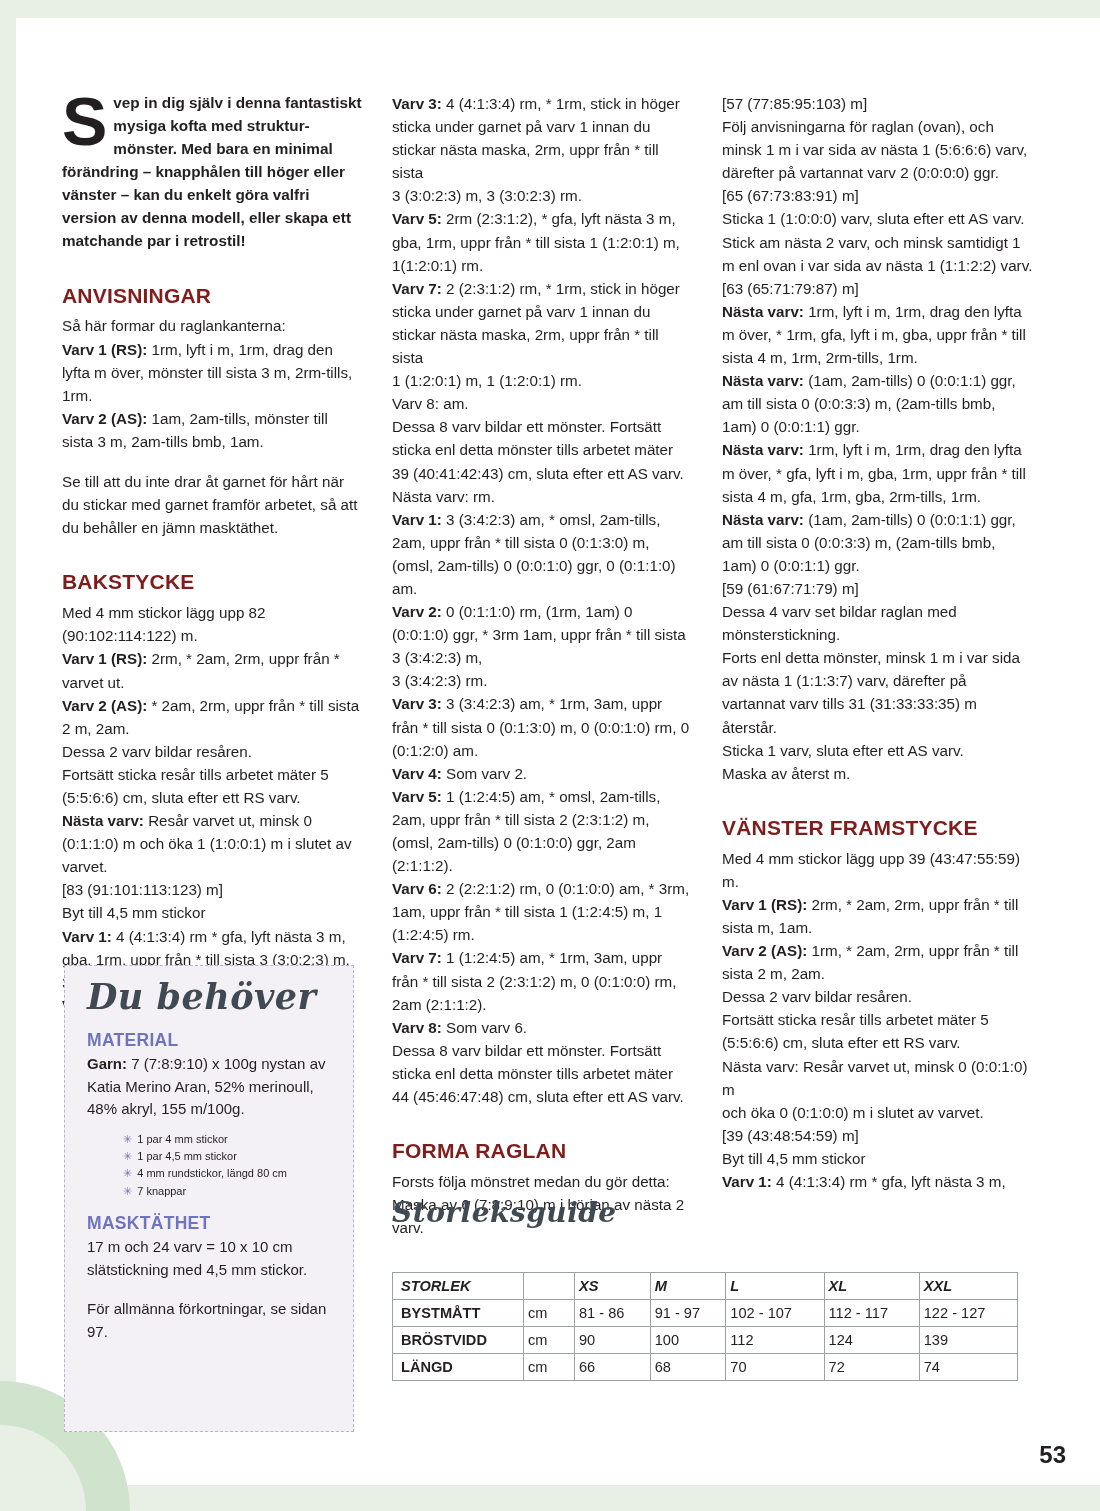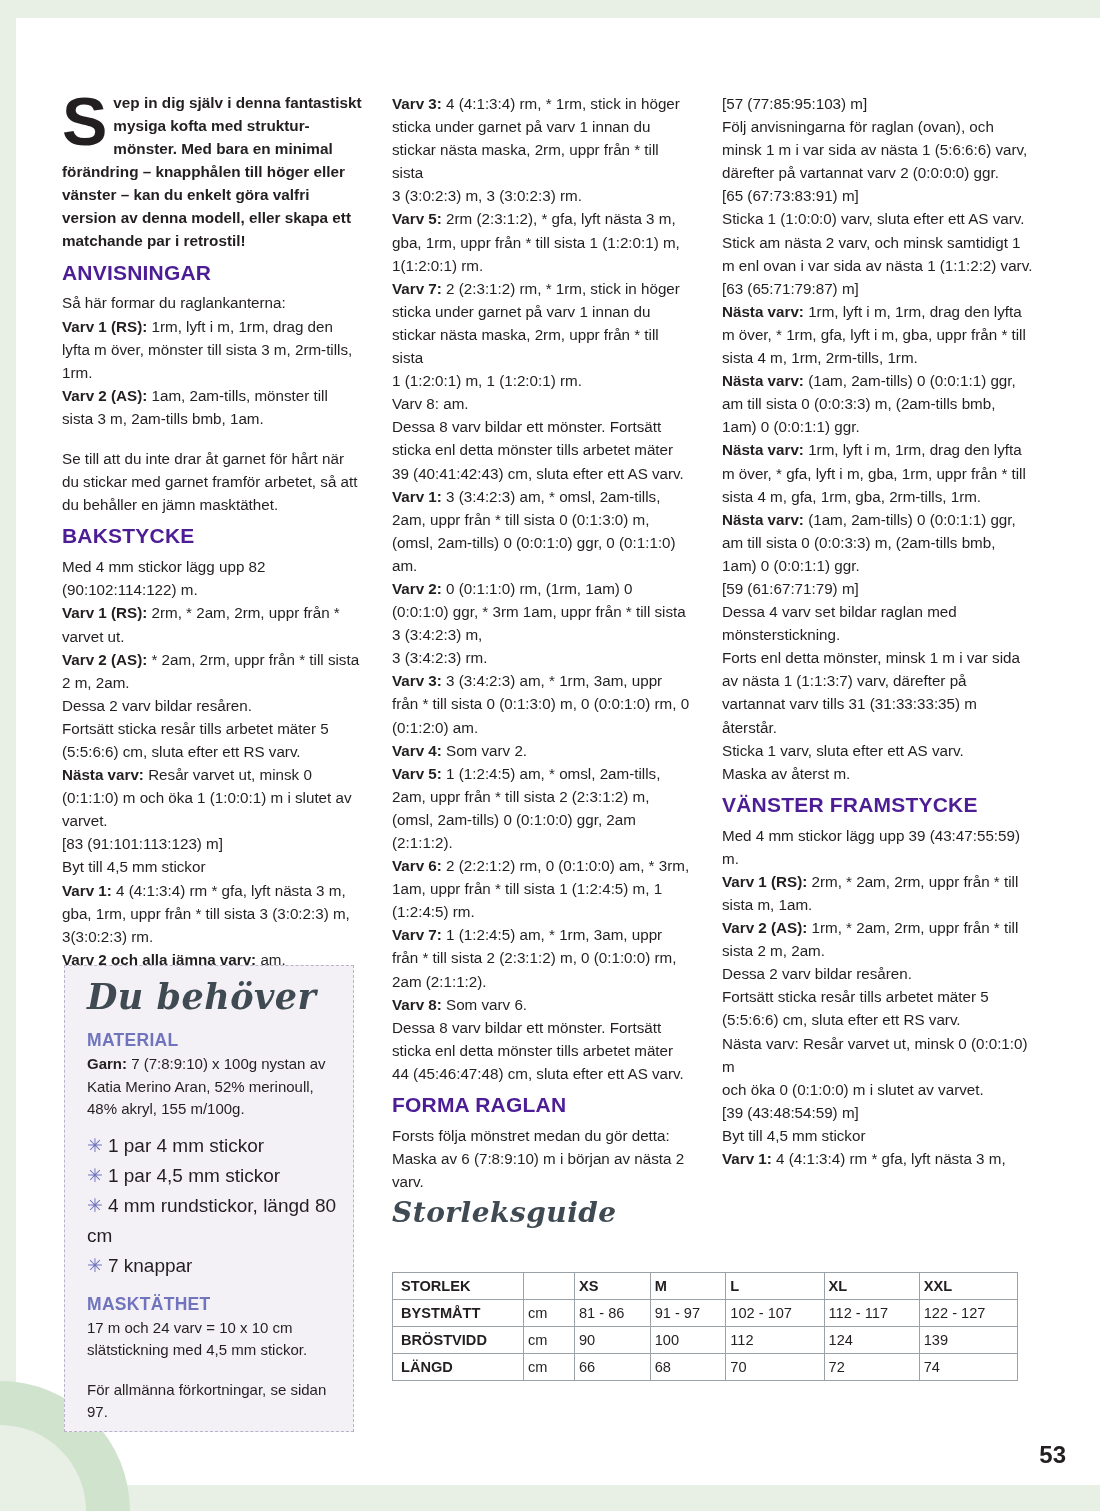--- a/index.html
+++ b/index.html
@@ -31,24 +31,24 @@
   b, .b{font-weight:bold;}
 
   
   .intro{font-weight:bold;font-size:15.3px;line-height:1.5;}
   .dropcap{
     float:left;font-size:68px;line-height:54px;font-weight:bold;
     padding:2px 6px 0 0;font-family:"Liberation Sans",sans-serif;
   }
 
   h2{
-    color:#4c1d95;
+    color:#7f1d1d;
     font-size:21px;
     font-weight:bold;
-    margin:4px 0 3px 0;
+    margin:27px 0 3px 0;
     letter-spacing:.2px;
   }
 
   
   .need-box{
     position:absolute;left:64px;top:965px;width:290px;height:467px;
     border:1.6px dashed #b9b2c9;
     background:#f4f1f6;
     padding:10px 14px 28px 22px;
     box-sizing:border-box;
@@ -59,42 +59,42 @@
     font-size:35px;
     color:#3f4a52;
     font-weight:bold;
     letter-spacing:.5px;
   }
   .need-box h3{
     color:#6f74bd;font-size:17.5px;margin:13px 0 2px 0;font-weight:bold;letter-spacing:.3px;
   }
   .need-box p{font-size:15px;line-height:1.5;margin:0;}
   .bullets{margin:10px 0 0 0;padding:0;list-style:none;}
-  .bullets li{font-size:19px;line-height:1.58;}
+  .bullets li{font-size:11px;line-height:1.58;margin-left:36px;}
   .star{color:#6f74bd;margin-right:5px;}
 
   
   .sizeguide-title{
     position:absolute;left:392px;top:1196px;
     font-family:"DejaVu Serif", serif;font-style:italic;font-weight:bold;
     font-size:28px;color:#3f4a52;
   }
   table.size{
     position:absolute;left:392px;top:1272px;width:626px;
     border-collapse:collapse;font-size:14.6px;
   }
   table.size td, table.size th{
     border:1px solid #9aa2a8;
     padding:5px 4px;
     text-align:left;
     background:#ffffff;
   }
   table.size td.rowlabel{text-align:left;font-weight:bold;padding-left:8px;width:118px;}
   table.size td.unit{width:42px;}
-  table.size tr.head td{font-weight:bold;}
+  table.size tr.head td{font-weight:bold;font-style:italic;}
   table.size tr.head td.rowlabel{font-weight:bold;}
 
   .pagenum{position:absolute;right:34px;bottom:42px;font-size:24px;font-weight:bold;color:#231f20;}
 </style>
 </head>
 <body>
 
 <div class="page">
 
   <div class="edge-top"></div>
@@ -148,20 +148,21 @@
   </div>
 
   <div class="col col2">
     <p><b>Varv 3:</b> 4 (4:1:3:4) rm, * 1rm, stick in höger sticka under garnet på varv 1 innan du stickar nästa maska, 2rm, uppr från * till sista</p>
     <p>3 (3:0:2:3) m, 3 (3:0:2:3) rm.</p>
     <p><b>Varv 5:</b> 2rm (2:3:1:2), * gfa, lyft nästa 3 m, gba, 1rm, uppr från * till sista 1 (1:2:0:1) m, 1(1:2:0:1) rm.</p>
     <p><b>Varv 7:</b> 2 (2:3:1:2) rm, * 1rm, stick in höger sticka under garnet på varv 1 innan du stickar nästa maska, 2rm, uppr från * till sista</p>
     <p>1 (1:2:0:1) m, 1 (1:2:0:1) rm.</p>
     <p>Varv 8: am.</p>
     <p>Dessa 8 varv bildar ett mönster. Fortsätt sticka enl detta mönster tills arbetet mäter 39 (40:41:42:43) cm, sluta efter ett AS varv.</p>
+    <p>Nästa varv: rm.</p>
     <p><b>Varv 1:</b> 3 (3:4:2:3) am, * omsl, 2am-tills, 2am, uppr från * till sista 0 (0:1:3:0) m, (omsl, 2am-tills) 0 (0:0:1:0) ggr, 0 (0:1:1:0) am.</p>
     <p><b>Varv 2:</b> 0 (0:1:1:0) rm, (1rm, 1am) 0 (0:0:1:0) ggr, * 3rm 1am, uppr från * till sista 3 (3:4:2:3) m,</p>
     <p>3 (3:4:2:3) rm.</p>
     <p><b>Varv 3:</b> 3 (3:4:2:3) am, * 1rm, 3am, uppr från * till sista 0 (0:1:3:0) m, 0 (0:0:1:0) rm, 0 (0:1:2:0) am.</p>
     <p><b>Varv 4:</b> Som varv 2.</p>
     <p><b>Varv 5:</b> 1 (1:2:4:5) am, * omsl, 2am-tills, 2am, uppr från * till sista 2 (2:3:1:2) m, (omsl, 2am-tills) 0 (0:1:0:0) ggr, 2am (2:1:1:2).</p>
     <p><b>Varv 6:</b> 2 (2:2:1:2) rm, 0 (0:1:0:0) am, * 3rm, 1am, uppr från * till sista 1 (1:2:4:5) m, 1 (1:2:4:5) rm.</p>
     <p><b>Varv 7:</b> 1 (1:2:4:5) am, * 1rm, 3am, uppr från * till sista 2 (2:3:1:2) m, 0 (0:1:0:0) rm, 2am (2:1:1:2).</p>
     <p><b>Varv 8:</b> Som varv 6.</p>
     <p>Dessa 8 varv bildar ett mönster. Fortsätt sticka enl detta mönster tills arbetet mäter 44 (45:46:47:48) cm, sluta efter ett AS varv.</p>

